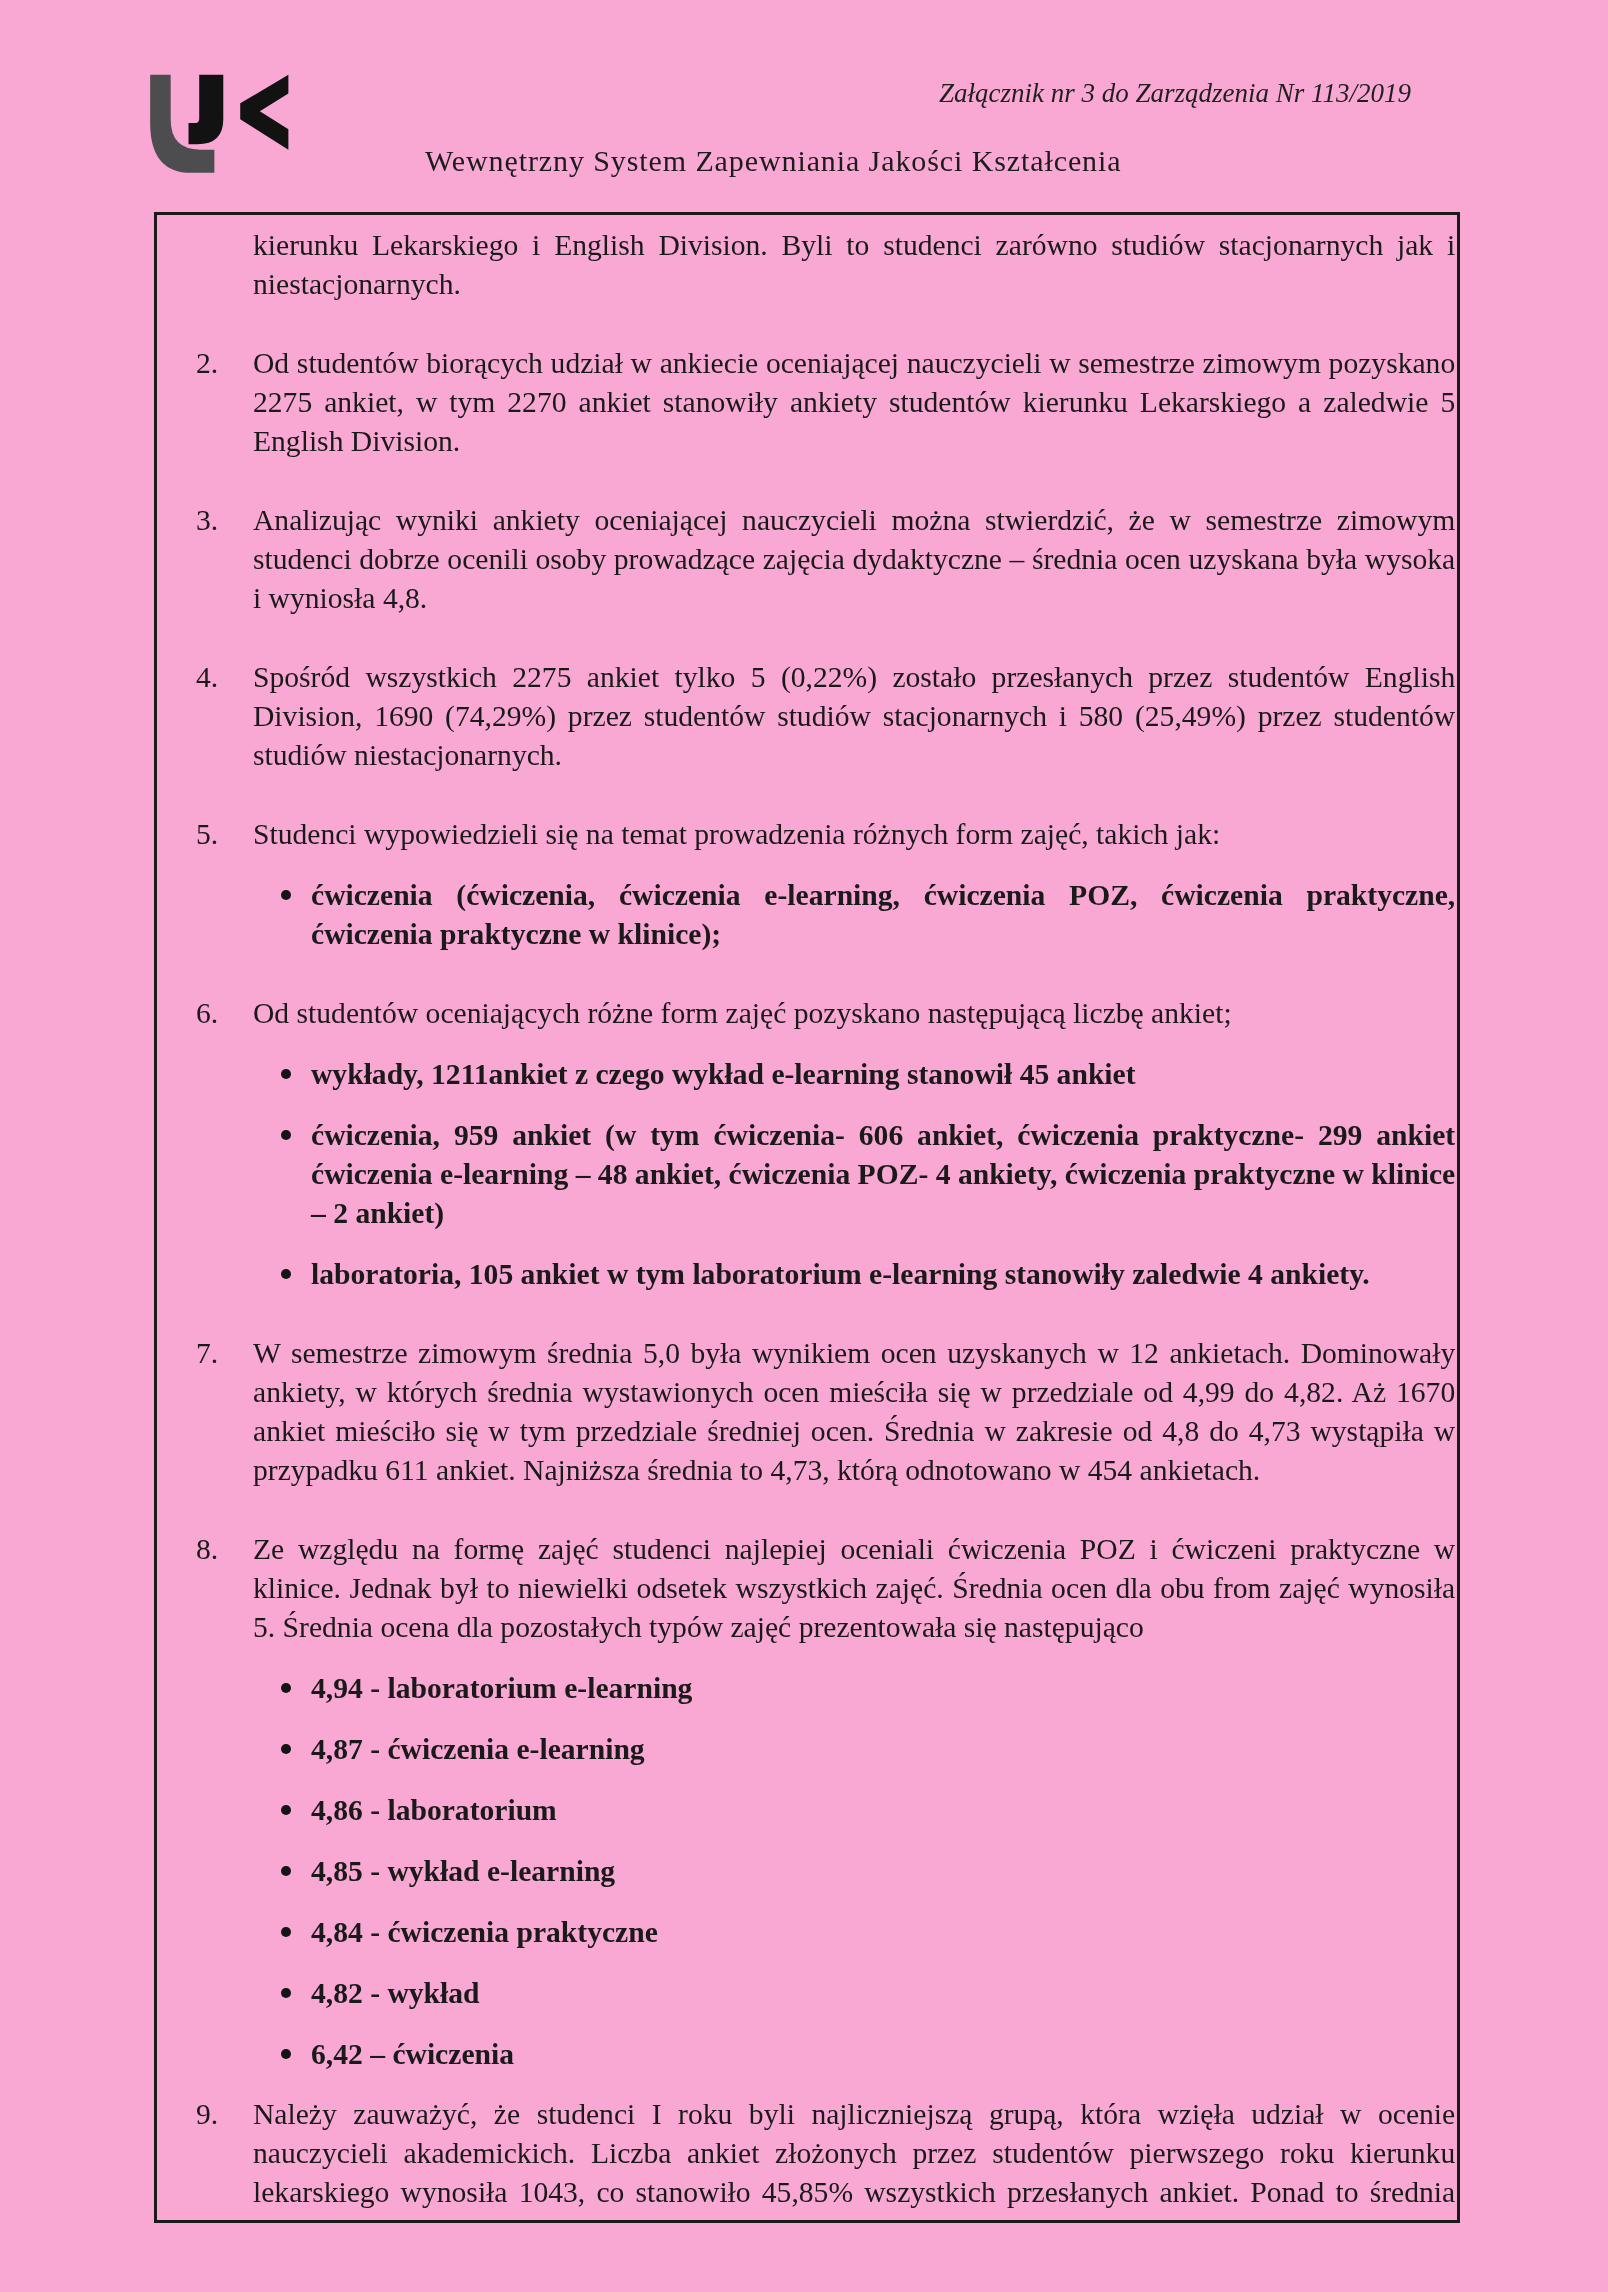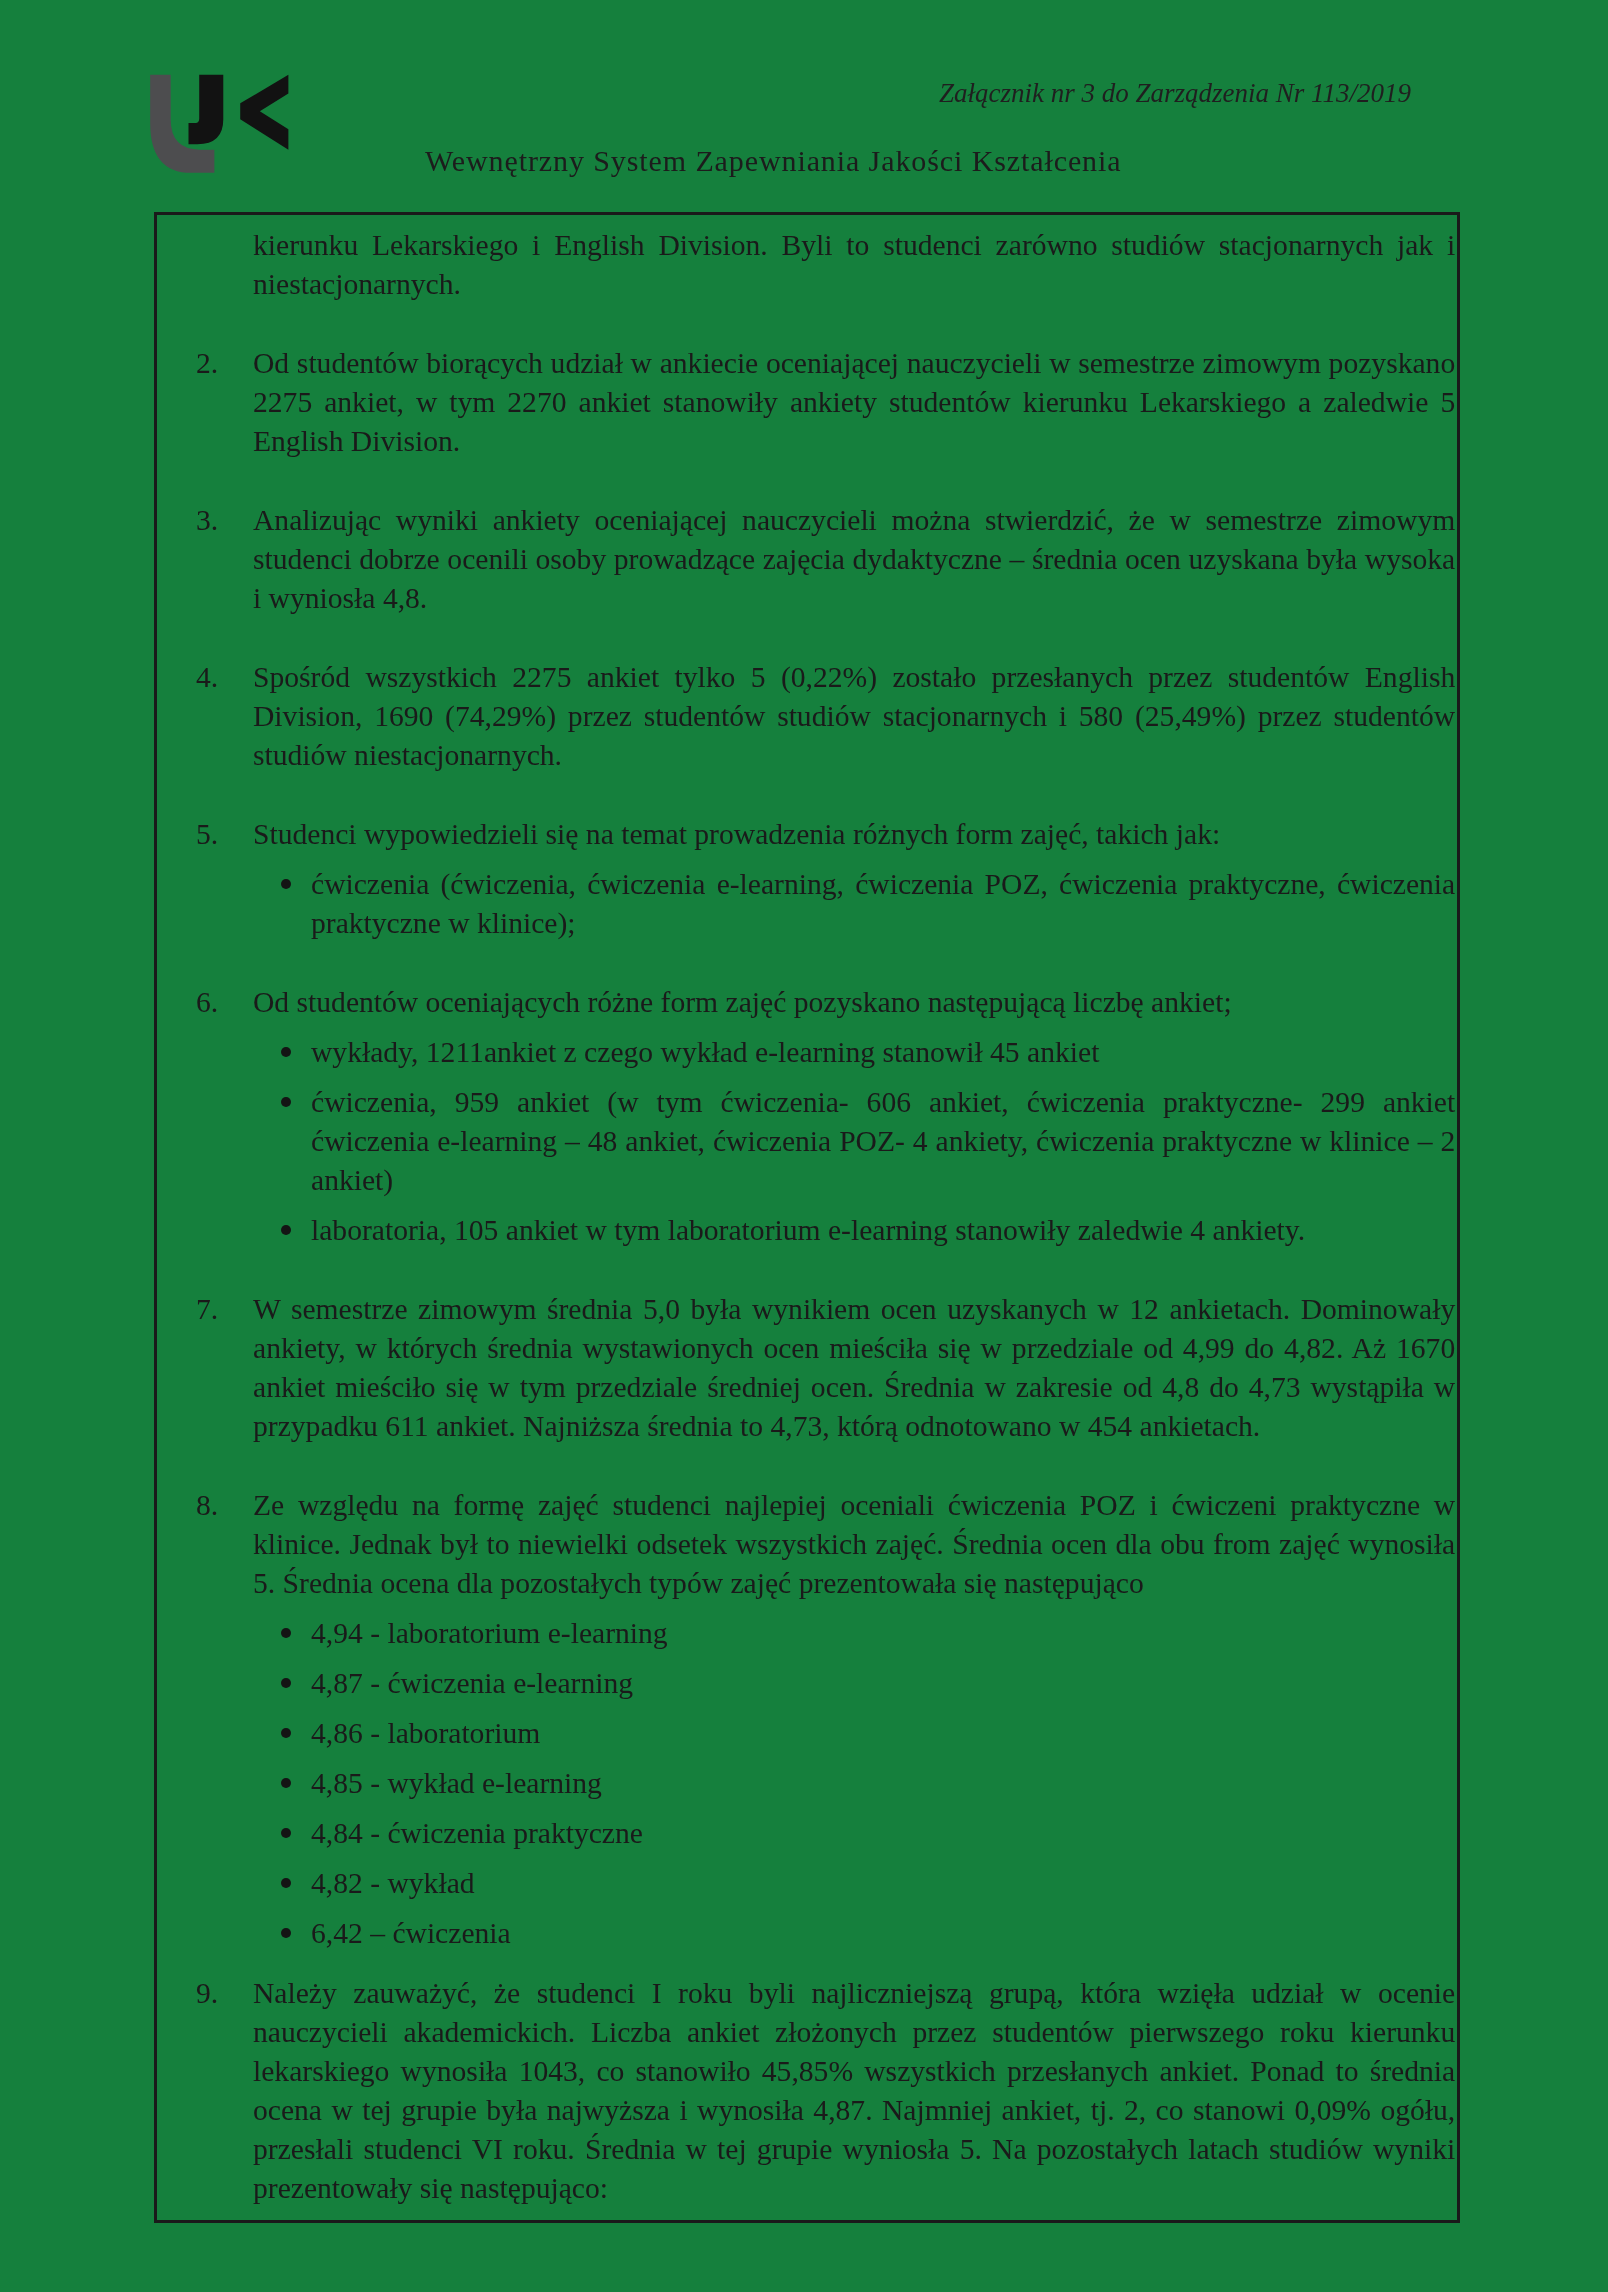--- a/index.html
+++ b/index.html
@@ -1,21 +1,21 @@
 <!DOCTYPE html>
 <html style="font-size:14.3px"><head>
 <meta charset="utf-8">
 <style>
   html, body { margin: 0; padding: 0; }
   body { background: #ffffff; }
   .page {
     position: relative;
     width: 1608px;
     height: 2293px;
-    background: #15803d;
+    background: #f9a8d4;
     overflow: hidden;
     font-family: "Liberation Serif", "DejaVu Serif", serif;
     color: #1a1a1a;
   }
 
   
   .logo {
     position: absolute;
     left: 150px;
     top: 73px;
@@ -66,21 +66,22 @@
   .item-number { position: absolute; left: 0; top: 0; width: 54px; }
 
   ul.bullets {
     list-style: none;
     margin: 1.8px 0 0 0;
     padding: 0;
   }
   ul.bullets li {
     position: relative;
     padding-left: 58px;
-    margin-top: 11px;
+    margin-top: 22px;
+    font-weight: bold;
   }
   ul.bullets li::before {
     content: "";
     position: absolute;
     left: 28px;
     top: 14.3px;
     width: 9.9px;
     height: 9.9px;
     border-radius: 50%;
     background: #141414;

